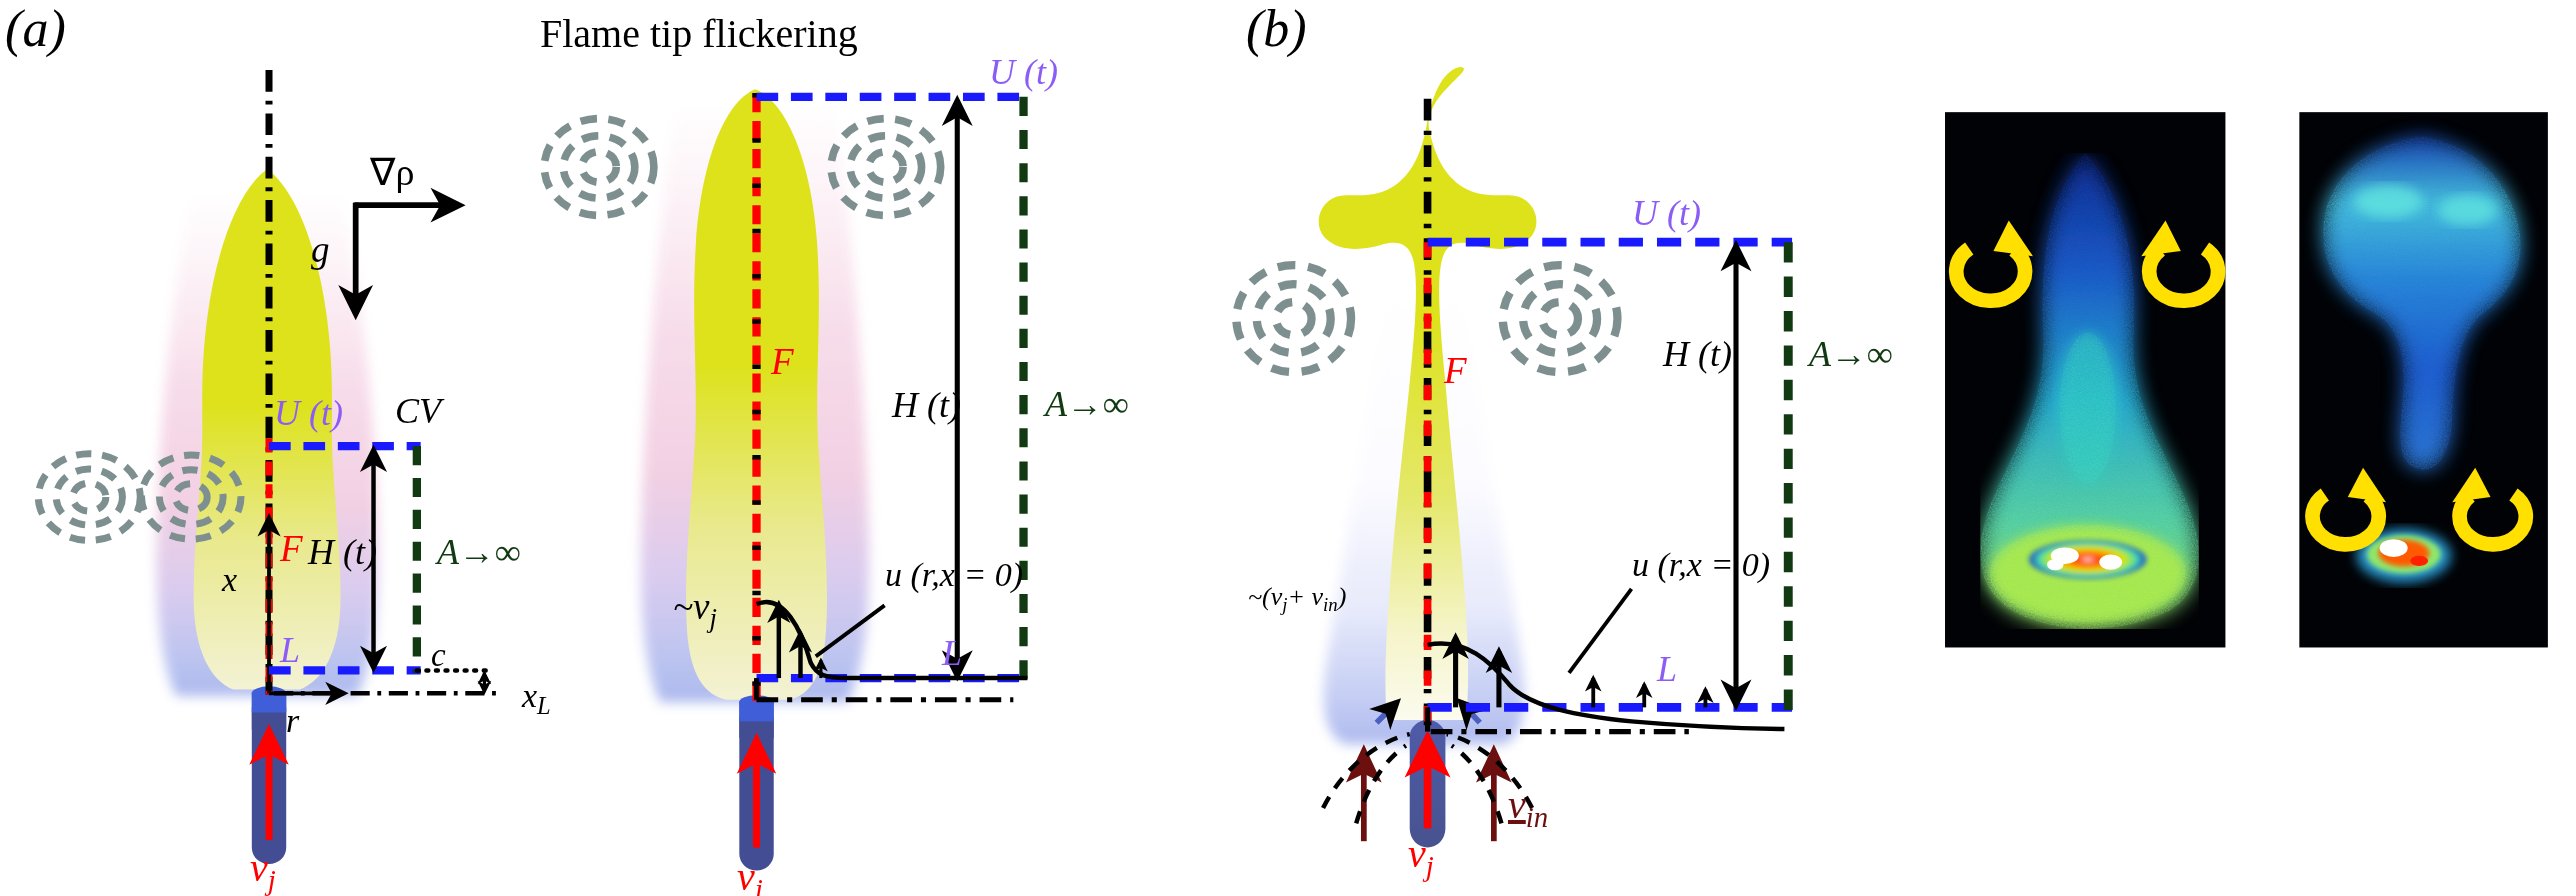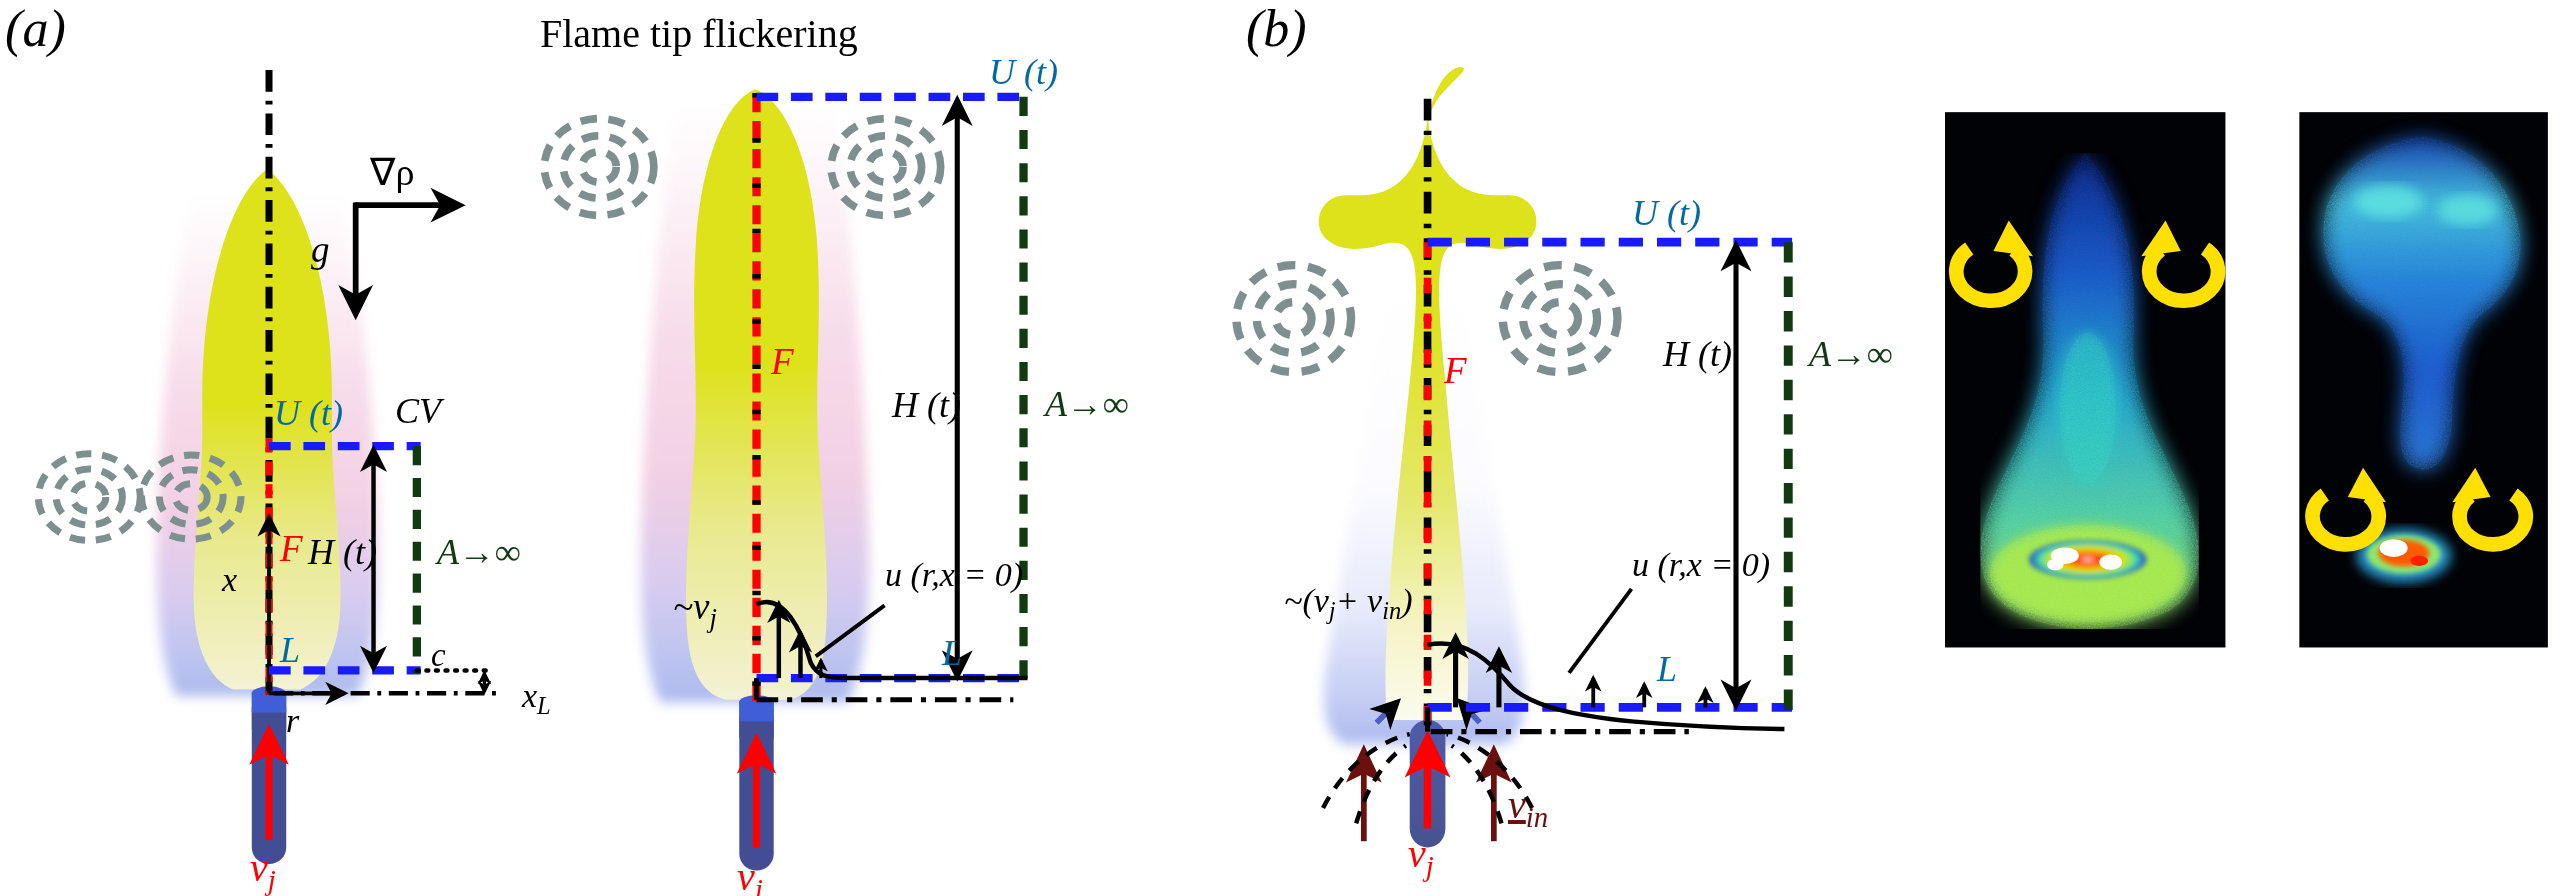--- a/index.html
+++ b/index.html
@@ -2,21 +2,21 @@
 <html style="font-size:10.2px"><head>
 <meta charset="utf-8">
 <style>
   html,body{margin:0;padding:0;background:#fff;}
   body{width:2576px;height:896px;position:relative;
        font-family:"Liberation Serif", serif;background:#fff;overflow:hidden;}
   .fig{position:absolute;left:0;top:0;width:2576px;height:896px;}
   svg{display:block;}
   .lbl{position:absolute;font-family:"Liberation Serif",serif;font-style:italic;white-space:nowrap;line-height:1;}
   .panel-tag{font-size:52px;font-style:italic;color:#000;}
-  .blue{color:#0369a1;}
+  .blue{color:#8b5cf6;}
   .red{color:#ff0000;}
   .green{color:#123a12;}
   .black{color:#000;}
   .darkred{color:#6b0f0f;}
   .sub{font-size:0.72em;vertical-align:-0.30em;font-style:italic;}
   .title-txt{font-style:normal;font-size:40px;color:#000;}
 </style>
 </head>
 <body>
 
@@ -431,18 +431,18 @@
 <div class="lbl black" style="left:885px;top:558px;font-size:34px;">u (r,x = 0)</div>
 <div class="lbl black" style="left:673px;top:588px;font-size:37px;text-align:center;"><span>~v</span><span class="sub">j</span></div>
 <div class="lbl red" style="left:737px;top:857px;font-size:40px;"><span>v</span><span class="sub">j</span></div>
 
 <div class="lbl blue" style="left:1632px;top:195px;font-size:36px;">U (t)</div>
 <div class="lbl red" style="left:1444px;top:352px;font-size:37px;">F</div>
 <div class="lbl black" style="left:1663px;top:336px;font-size:36px;">H (t)</div>
 <div class="lbl green" style="left:1809px;top:336px;font-size:36px;">A→∞</div>
 <div class="lbl blue" style="left:1657px;top:651px;font-size:36px;">L</div>
 <div class="lbl black" style="left:1632px;top:548px;font-size:34px;">u (r,x = 0)</div>
-<div class="lbl black" style="left:1284px;top:584px;font-size:34px;"><span>~(v</span><span class="sub">j</span><span>+ v</span><span class="sub">in</span><span>)</span></div>
+<div class="lbl black" style="left:1248px;top:584px;font-size:26px;"><span>~(v</span><span class="sub">j</span><span>+ v</span><span class="sub">in</span><span>)</span></div>
 <div class="lbl darkred" style="left:1508px;top:785px;font-size:40px;text-decoration:underline;"><span>v</span><span class="sub">in</span></div>
 <div class="lbl red" style="left:1408px;top:834px;font-size:40px;"><span>v</span><span class="sub">j</span></div>
 
 </div>
 
 
 </body></html>

